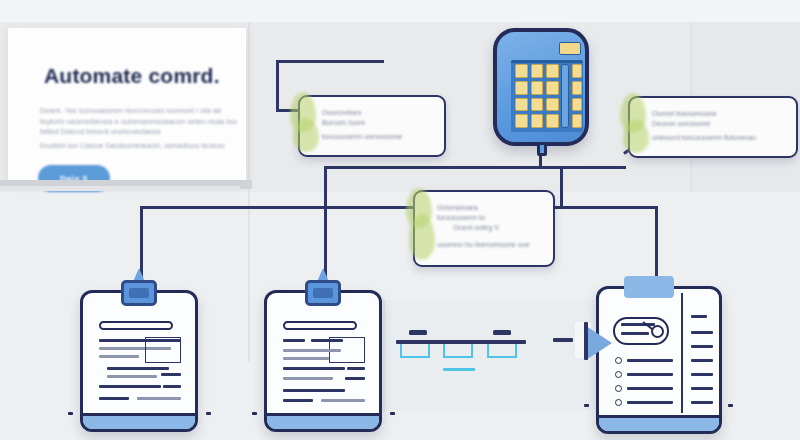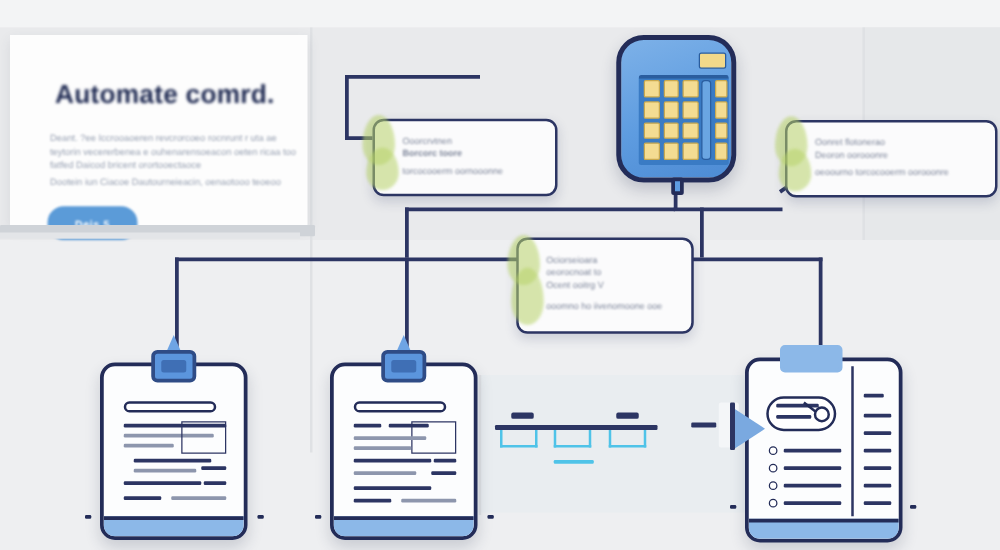--- a/index.html
+++ b/index.html
@@ -162,38 +162,38 @@
   <div class="ln" style="left:624px;top:152px;width:30px;height:3px;transform:rotate(-35deg);transform-origin:left center;"></div>
 
   <div class="ln lnh" style="left:140px;top:206px;width:518px;"></div>
   <div class="ln lnv" style="left:140px;top:206px;height:76px;"></div>
   <div class="ln lnv" style="left:324px;top:206px;height:76px;"></div>
   <div class="ln lnv" style="left:655px;top:206px;height:76px;"></div>
   <div class="ln lnv" style="left:560px;top:166px;height:40px;"></div>
 
   <div class="callout" style="left:298px;top:95px;width:144px;height:58px;text-align:right;">
     <div class="co-line" style="left:22px;top:11px;">Ooorcrvtnen</div>
-    <div class="co-line" style="left:22px;top:21px;font-weight:bold;">Borcorc toore</div>
+    <div class="co-line" style="left:22px;top:21px;">Borcorc toore</div>
     <div class="co-line" style="left:22px;top:35px;">torcocooerm oornooonne</div>
   </div>
   <div class="callout-leaf" style="left:290px;top:92px;"></div>
   <div class="callout-leaf" style="left:293px;top:118px;height:34px;"></div>
 
   <div class="callout" style="left:628px;top:96px;width:166px;height:58px;">
-    <div class="co-line" style="left:22px;top:11px;">Oonret flotonerao</div>
+    <div class="co-line" style="left:22px;top:11px;">Oonret iivenomoone</div>
     <div class="co-line" style="left:22px;top:21px;">Deoron oorooonre</div>
-    <div class="co-line" style="left:22px;top:35px;">oeoourno torcocooerm oorooonre</div>
+    <div class="co-line" style="left:22px;top:35px;">oninourd torcocooerm flotonerao</div>
   </div>
   <div class="callout-leaf" style="left:620px;top:93px;"></div>
   <div class="callout-leaf" style="left:623px;top:119px;height:34px;"></div>
 
   <div class="callout" style="left:413px;top:190px;width:138px;height:73px;">
     <div class="co-line" style="left:22px;top:11px;">Ociorseioara</div>
-    <div class="co-line" style="left:22px;top:21px;">oeorocnoat to</div>
-    <div class="co-line" style="left:22px;top:31px;text-align:right;">Ocent ooitrg V</div>
+    <div class="co-line" style="left:22px;top:21px;">torcocooerm to</div>
+    <div class="co-line" style="left:38px;top:31px;text-align:right;">Ocent ooitrg V</div>
     <div class="co-line" style="left:22px;top:48px;">ooomno ho iivenomoone ooe</div>
   </div>
   <div class="callout-leaf" style="left:406px;top:188px;"></div>
   <div class="callout-leaf" style="left:409px;top:214px;height:46px;"></div>
 
   <div class="calc-wrap">
     <div class="calc-body">
       <div class="calc-inner"></div>
       <div class="calc-screen"></div>
       <div class="keypad">

